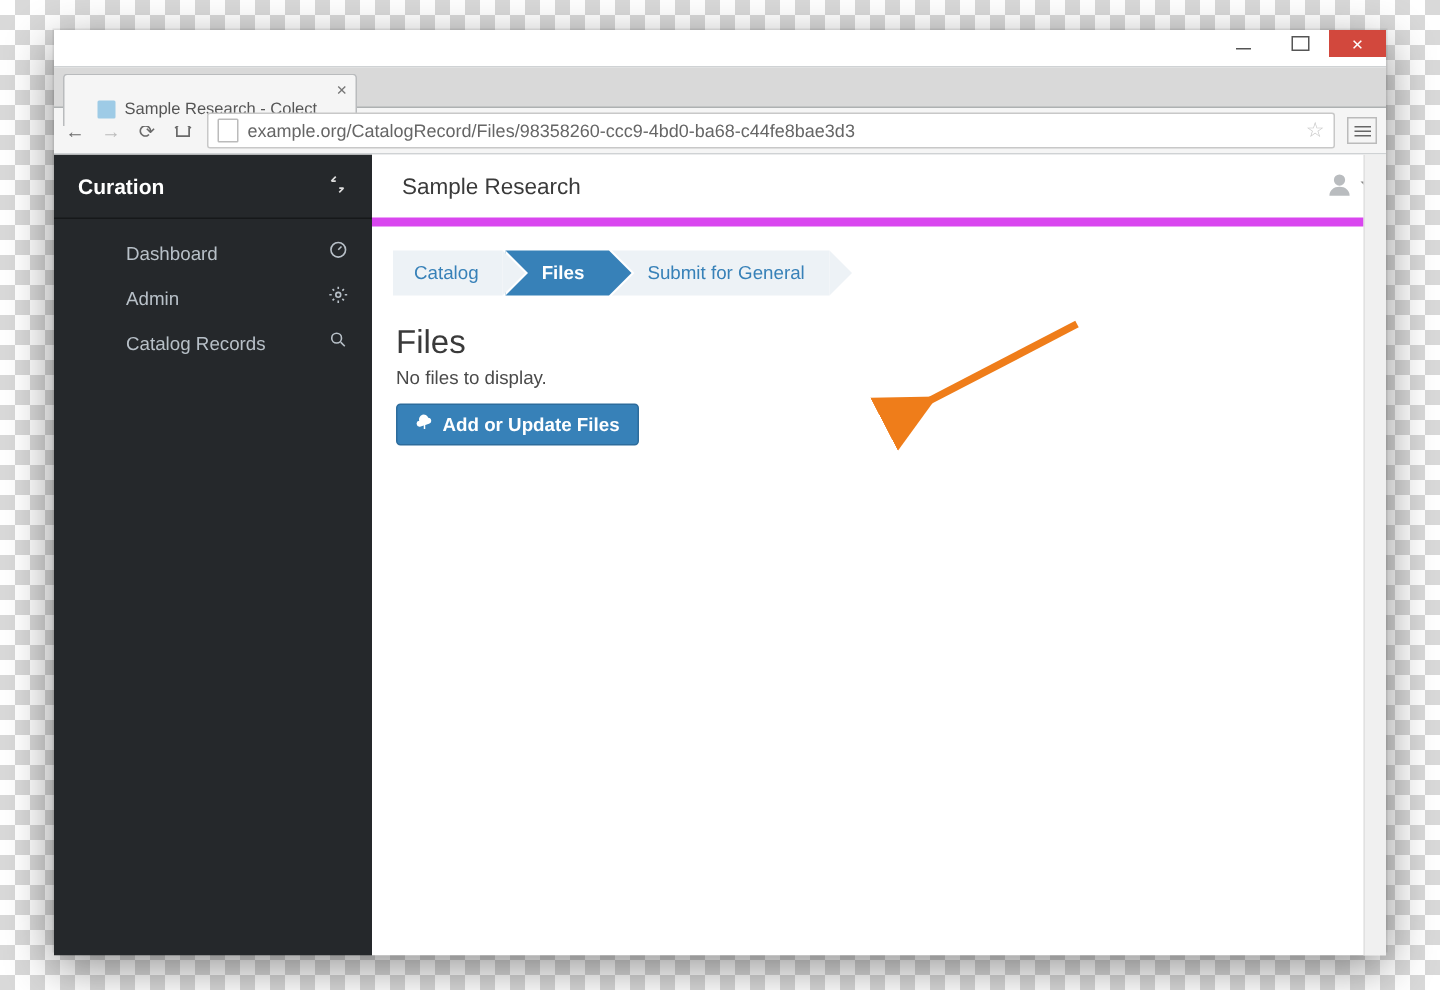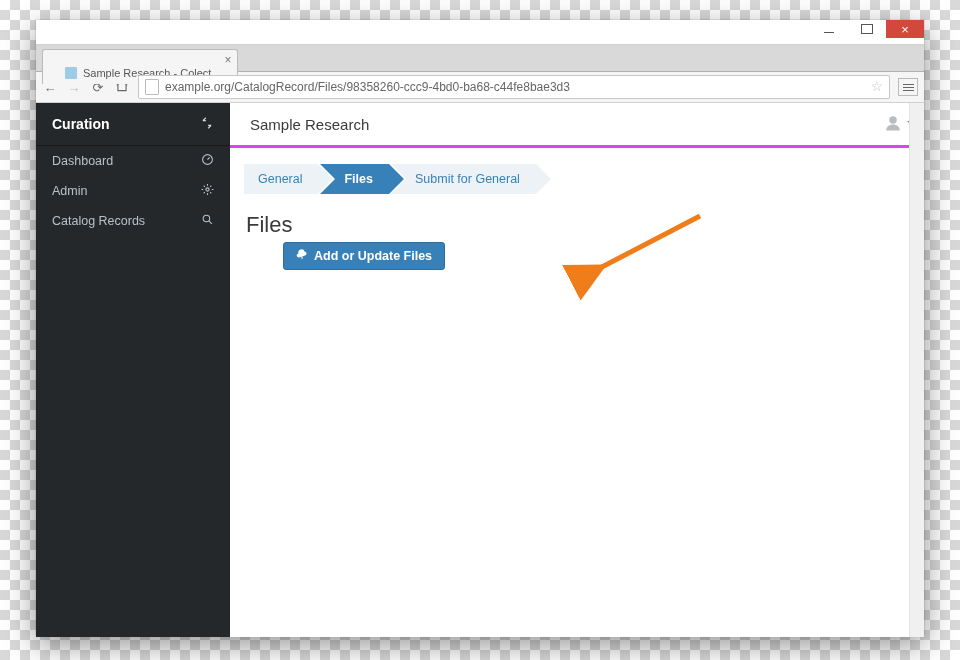--- a/index.html
+++ b/index.html
@@ -37,27 +37,27 @@
   .nav-ico{color:#6a6a6a;width:16px;text-align:center;}
   .nav-ico.disabled{color:#bbb;}
   .url-field{flex:1;height:22px;border:1px solid #c8c8c8;background:#fff;border-radius:2px;display:flex;align-items:center;padding:0 6px;color:#666;font-size:12px;position:relative;}
   .url-field .file-ico{width:12px;height:14px;border:1px solid #bbb;border-radius:1px;margin-right:6px;}
   .url-field .star{position:absolute;right:6px;top:2px;color:#c7c7c7;font-size:14px;}
   .menu-ico{width:18px;height:16px;border:1px solid #bbb;display:flex;flex-direction:column;justify-content:center;gap:2px;align-items:center;}
   .menu-ico span{width:11px;height:1px;background:#666;}
 
   .viewport{height:534px;position:relative;overflow:hidden;display:flex;}
   .scrollbar{position:absolute;right:0;top:0;width:14px;height:100%;background:#f0f0f0;border-left:1px solid #e1e1e1;}
-  .sidebar{width:194px;background:#25282b;color:#ccc;}
+  .sidebar{width:212px;background:#25282b;color:#ccc;}
   .sb-head{height:42px;display:flex;align-items:center;justify-content:space-between;padding:0 16px;font-weight:600;color:#fff;border-bottom:1px solid #16181a;font-size:14px;}
   .sb-toggle svg{width:14px;height:14px;}
-  .sb-item{height:30px;display:flex;align-items:center;justify-content:space-between;padding:0 16px;color:#b8c0c8;font-size:12.5px;cursor:pointer;}
+  .sb-item{height:30px;display:flex;align-items:flex-end;justify-content:space-between;padding:0 16px;color:#b8c0c8;font-size:12.5px;cursor:pointer;margin-left:32px;}
   .sb-item svg{width:13px;height:13px; stroke:#b8c0c8;}
   .main{flex:1;background:#fff;position:relative;}
-  .page-head{height:42px;border-bottom:3px solid #d946ef;display:flex;align-items:center;justify-content:space-between;padding:0 20px;}
+  .page-head{height:42px;border-bottom:6px solid #d946ef;display:flex;align-items:center;justify-content:space-between;padding:0 20px;}
   .page-title{font-size:15px;color:#3a3a3a;font-weight:500;}
   .avatar{width:20px;height:20px;position:relative;}
   .avatar svg{width:18px;height:18px;fill:#b9bcbf;}
   .avatar .caret{position:absolute;right:-9px;top:7px;border:3px solid transparent;border-top-color:#888;}
 
   .wz-wrap{padding:16px 0 0 14px;}
   .wz{display:flex;}
   .step{
     position:relative;height:30px;padding:0 16px 0 24px;margin-right:2px;
     background:#edf2f6;color:#3781b8;font-size:12.5px;display:flex;align-items:center;
@@ -74,21 +74,20 @@
   .step.active{background:#3781b8;color:#fff;font-weight:600;}
   .step.active::after{border-left-color:#3781b8;}
 
   .section{padding:10px 16px;}
   .h2{font-size:22px;color:#3a3a3a;margin:8px 0 4px;font-weight:500;}
   .empty{font-size:12.5px;color:#4a4a4a;margin:4px 0 10px;}
   .btn{
     display:inline-flex;align-items:center;gap:6px;height:28px;padding:0 12px;
     background:#3781b8;color:#fff;border-radius:3px;font-size:12.5px;font-weight:600;border:1px solid #2d6c9c;
     cursor:pointer;
-    margin-left:37px;
   }
   .btn svg{width:12px;height:12px;fill:#fff;}
 
   .arrow-annot{position:absolute;left:350px;top:108px;pointer-events:none;}
   .arrow-annot svg{overflow:visible;}
 </style>
 </head>
 <body>
 
 <div class="frame">
@@ -183,33 +182,34 @@
               <circle cx="12" cy="8" r="5"></circle>
               <path d="M3 22c0-5 4-8 9-8s9 3 9 8"></path>
             </svg>
           <span class="caret"></span>
         </span>
       </div>
 
       <div class="wz-wrap">
         <div class="wz">
           <div class="step">
-              <span>General</span>
+              <span>Catalog</span>
             </div>
           <div class="step active">
               <span>Files</span>
             </div>
           <div class="step">
               <span>Submit for General</span>
             </div>
         </div>
       </div>
 
       <div class="section">
         <div class="h2">Files</div>
+        <div class="empty">No files to display.</div>
         <button class="btn">
           <span>
             <svg viewBox="0 0 24 24">
                 <path d="M18 13a4 4 0 0 0-1-7.87A6 6 0 0 0 5 9a4 4 0 0 0 1 8"></path>
                 <path d="M12 20V10M9 13l3-3 3 3" fill="none" stroke="#fff" stroke-width="2"></path>
               </svg>
           </span>
           <span>Add or Update Files</span>
         </button>
       </div>

